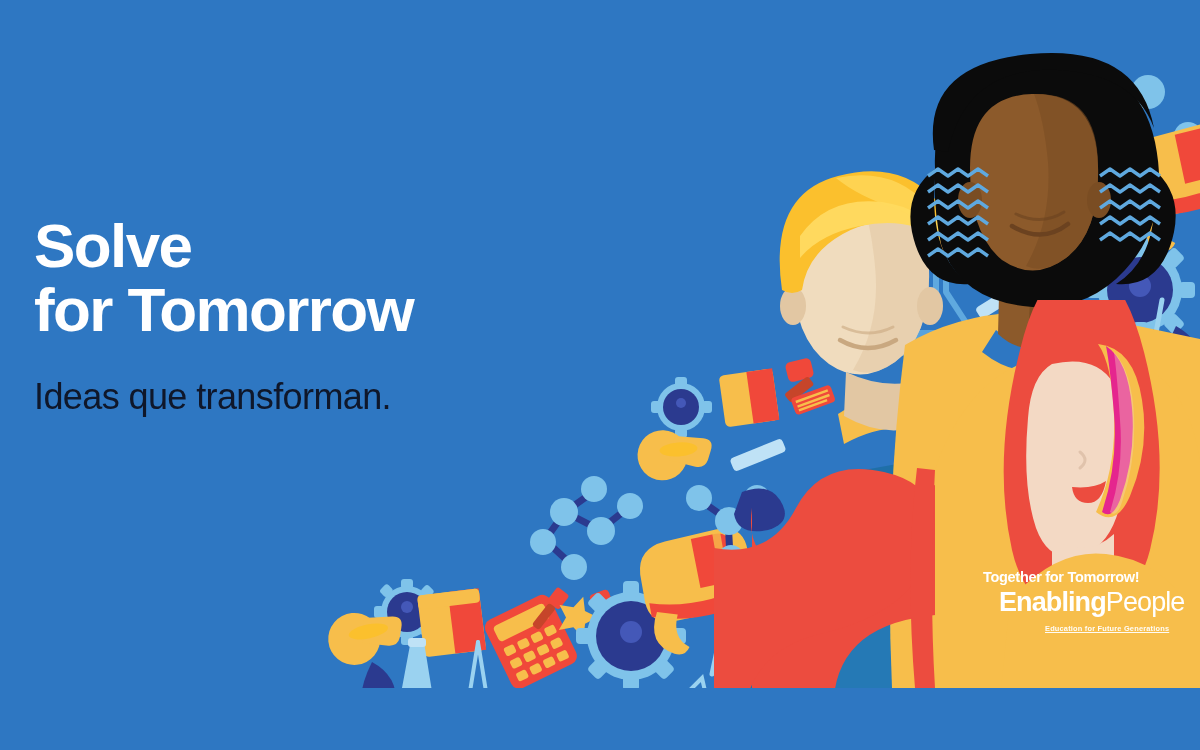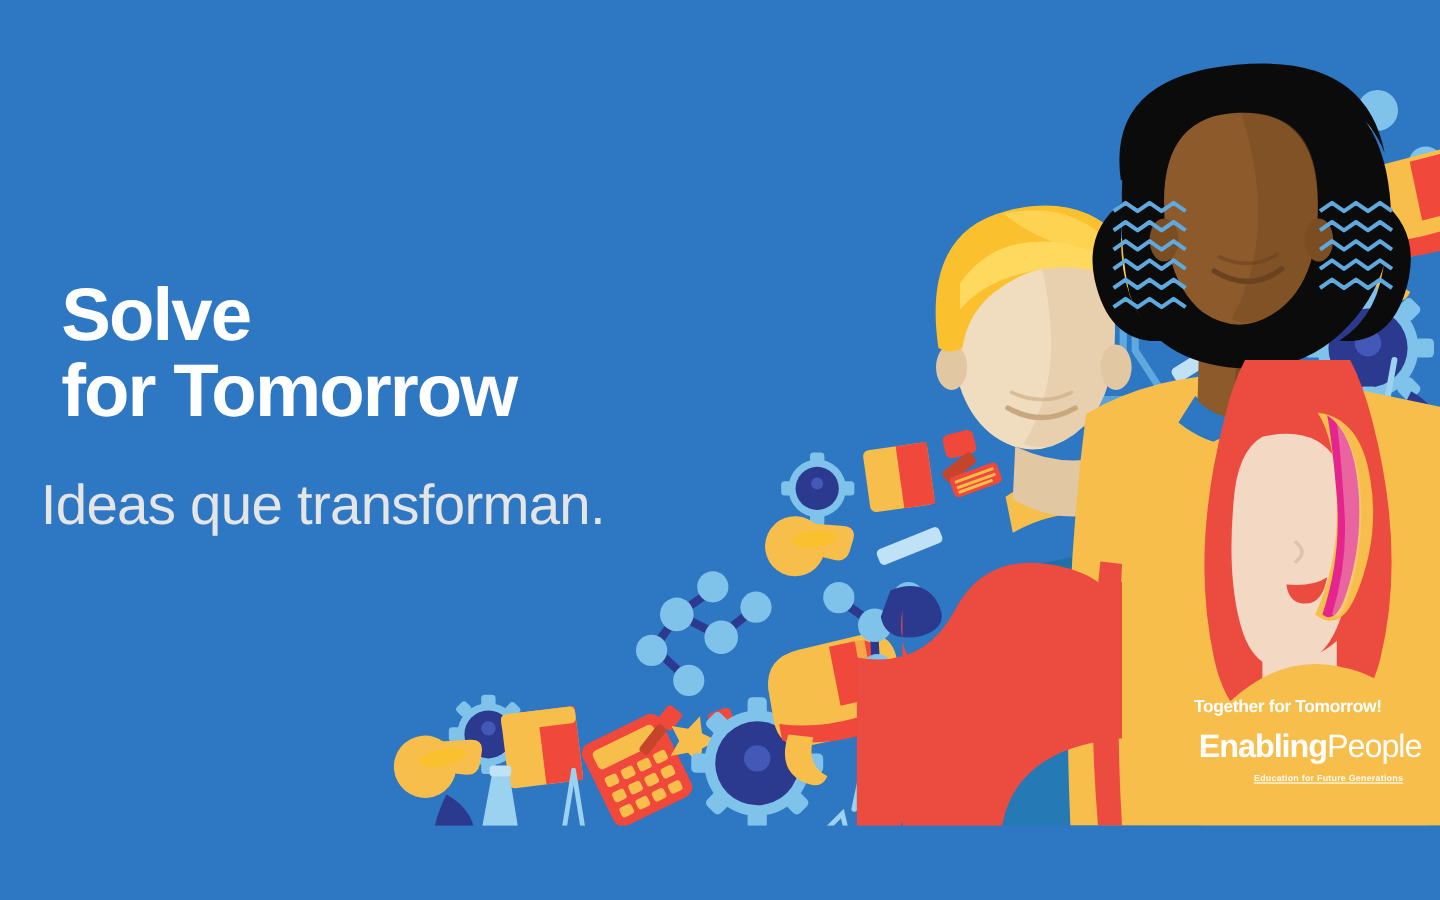--- a/index.html
+++ b/index.html
@@ -8,36 +8,36 @@
     width:1200px;height:750px;overflow:hidden;
     font-family:"Liberation Sans","DejaVu Sans",sans-serif;
     background:#2E77C2;
   }
   #stage{position:relative;width:1200px;height:750px;background:#2E77C2;overflow:hidden;}
 
   
   #copy{position:absolute;left:34px;top:214px;width:620px;}
   .hl{
     color:#ffffff;font-weight:700;letter-spacing:-1.6px;
-    font-size:62px;line-height:1.03;margin:17px;
+    font-size:62px;line-height:1.03;margin:0;
     font-family:"Liberation Sans","DejaVu Sans",sans-serif;
   }
   .hl .l2{display:block;}
   .sub{
-    color:#e5e5e5;font-weight:400;font-size:47px;letter-spacing:-0.6px;
+    color:#0f172a;font-weight:400;font-size:36px;letter-spacing:-0.6px;
     margin:34px 0 0 0;
   }
 
   
   #art{position:absolute;left:0;top:0;width:1200px;height:750px;}
   #art svg{display:block;width:1200px;height:750px;}
 
   
   #poster{position:absolute;left:983px;top:570px;width:215px;}
-  .p1{color:#ffffff;font-size:14.5px;font-weight:700;letter-spacing:-0.3px;margin:12px;line-height:1;}
+  .p1{color:#ffffff;font-size:14.5px;font-weight:700;letter-spacing:-0.3px;margin:0;line-height:1;}
   .p2{color:#ffffff;font-size:27px;font-weight:700;letter-spacing:-0.9px;margin:4px 0 0 16px;line-height:1;}
   .p2 .thin{font-weight:400;}
   .p3{color:#ffffff;font-size:7.4px;font-weight:700;letter-spacing:.2px;margin:9px 0 0 62px;line-height:1;opacity:.96;text-decoration:underline;}
 </style>
 </head>
 <body>
 
 <div id="stage">
 
   <div id="art">

